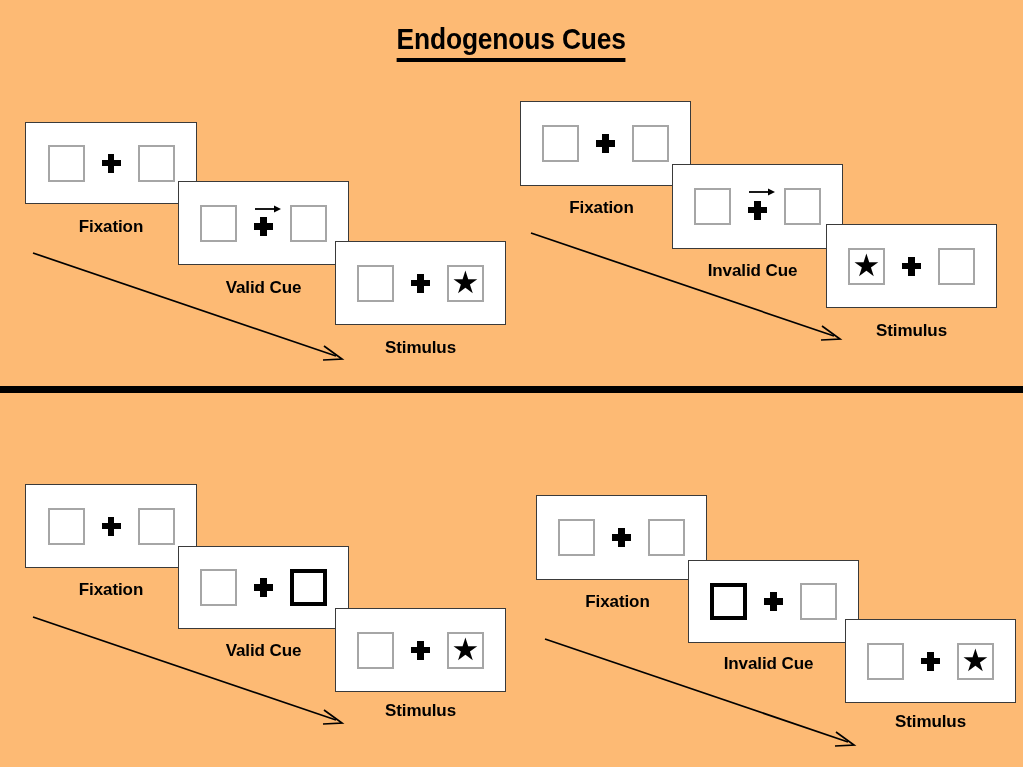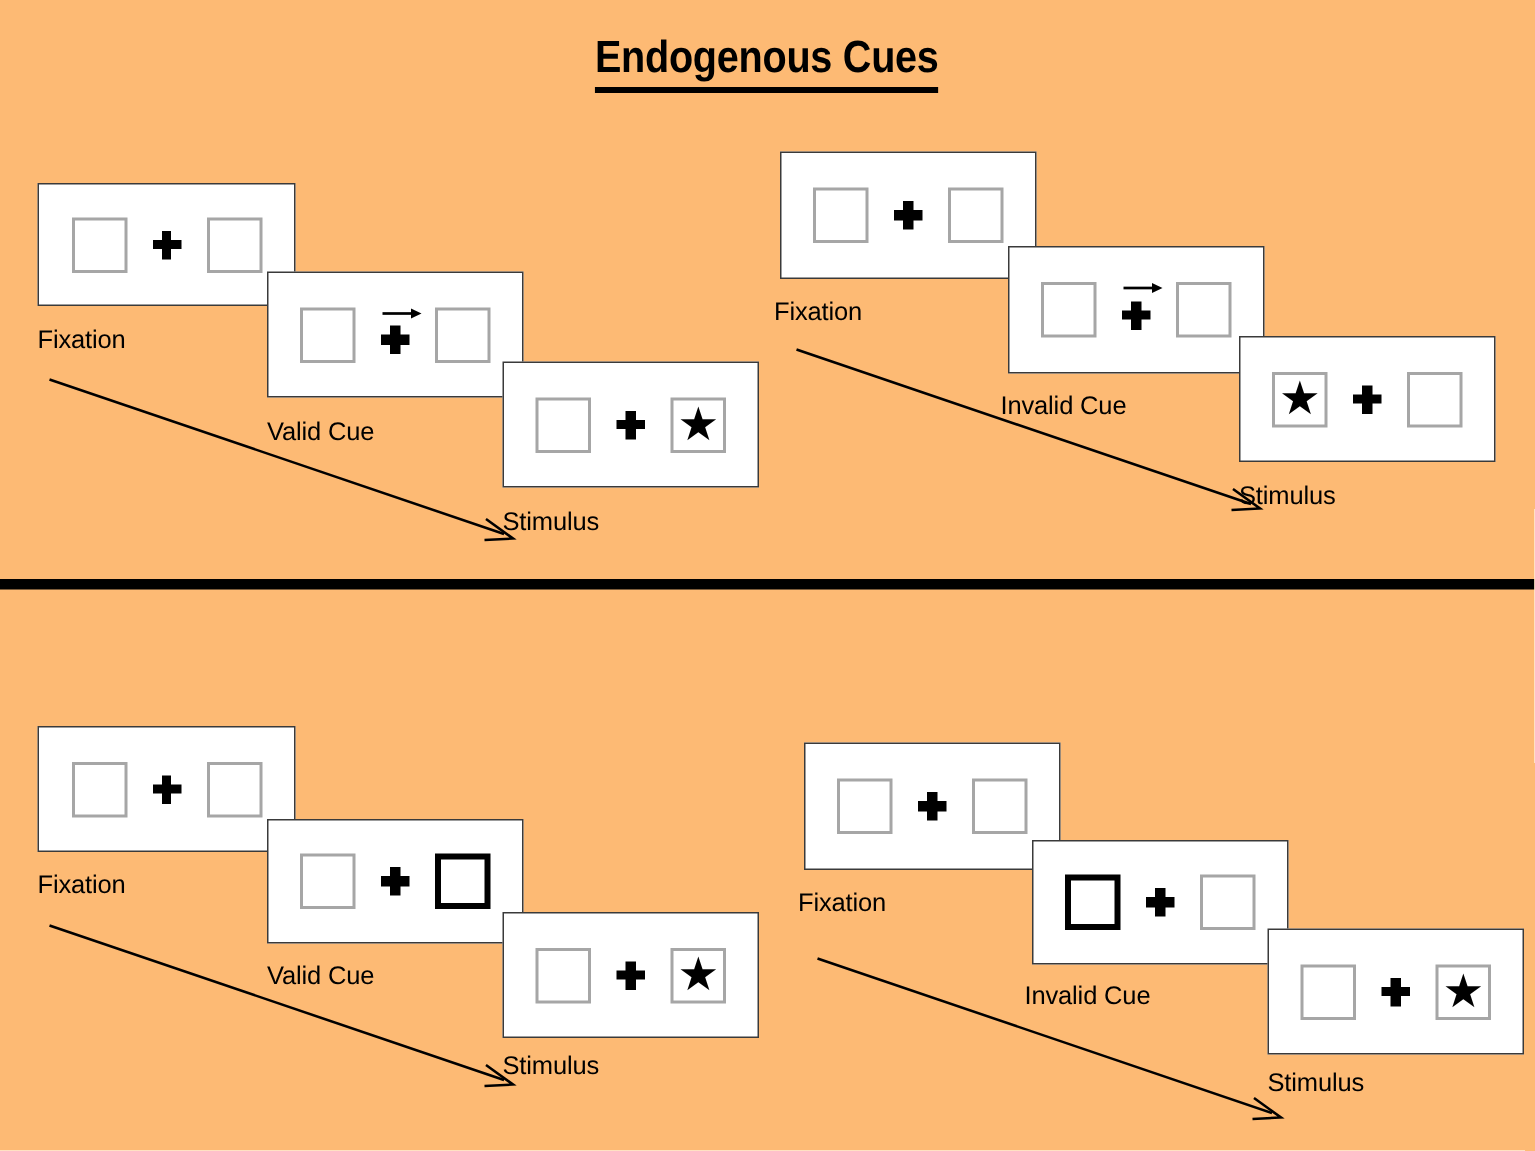--- a/index.html
+++ b/index.html
@@ -126,23 +126,23 @@
     left: 1px;
     width: 26px;
     height: 10px;
     overflow: visible;
   }
 
   
   .caption {
     position: absolute;
     font-size: 17px;
-    font-weight: normal;
+    font-weight: bold;
     white-space: nowrap;
-    text-align: left;
+    text-align: center;
     letter-spacing: -0.1px;
   }
 
   
   .time-arrow {
     position: absolute;
     overflow: visible;
   }
 </style>
 </head>

